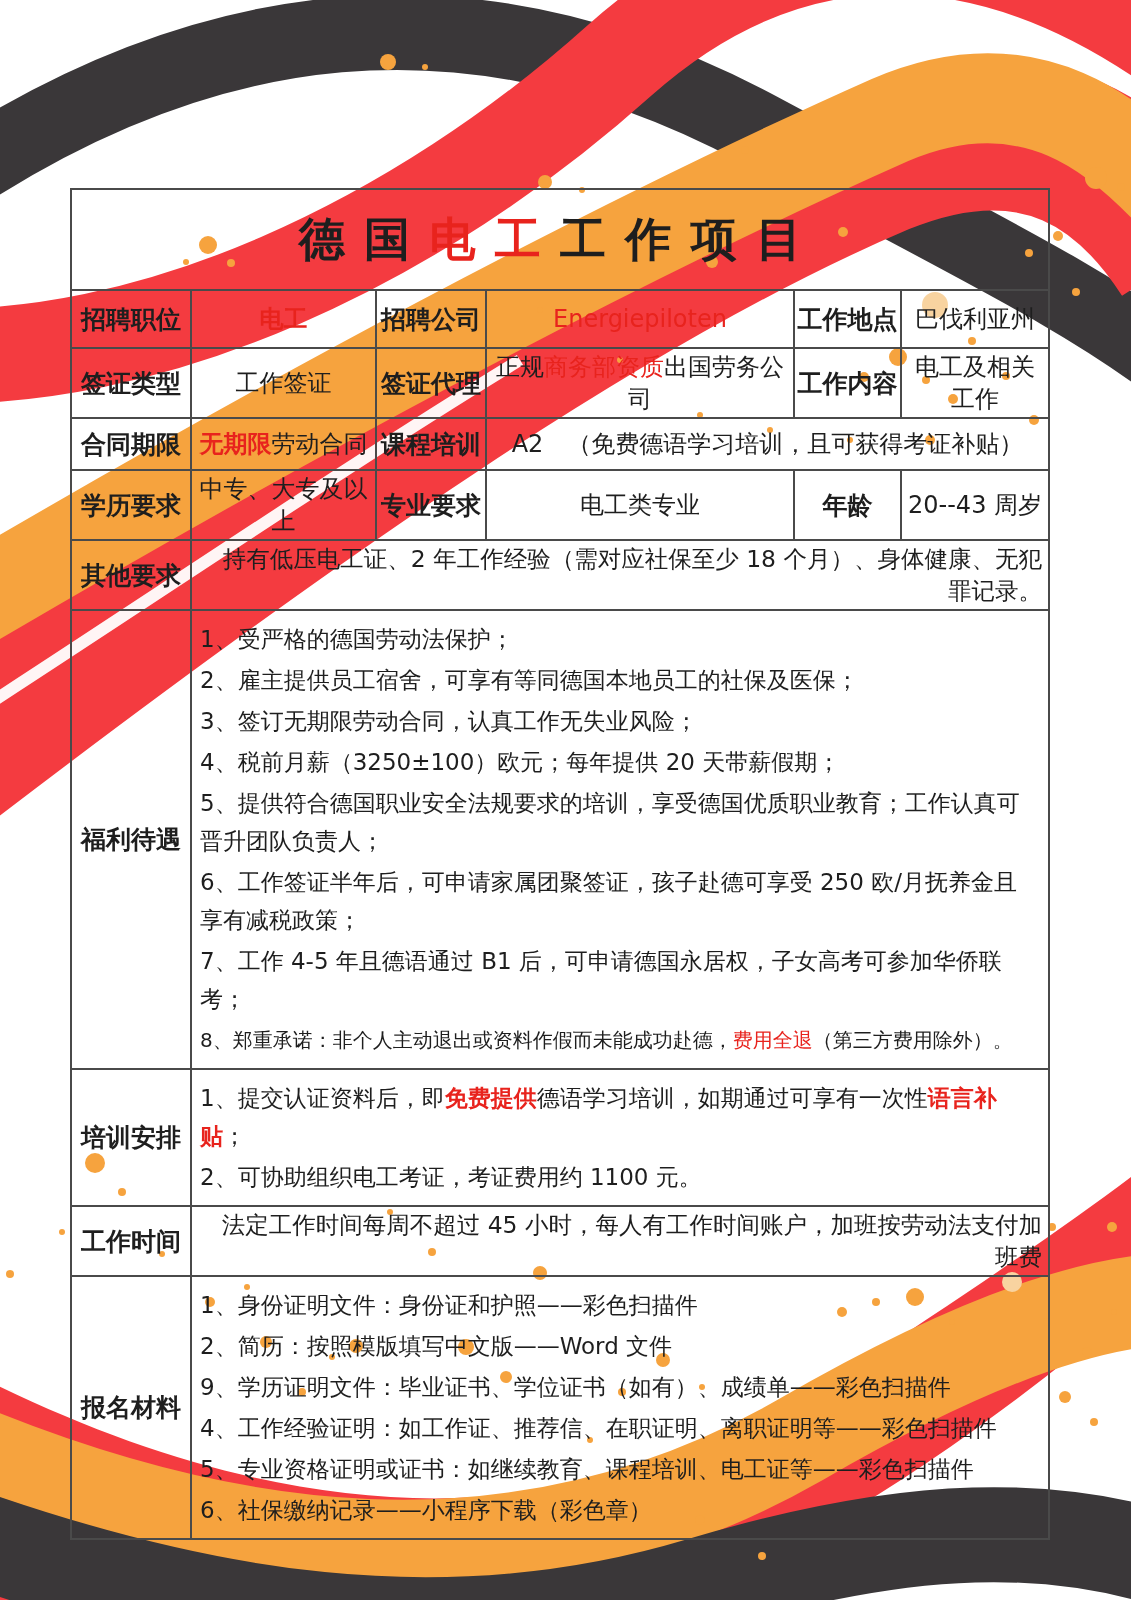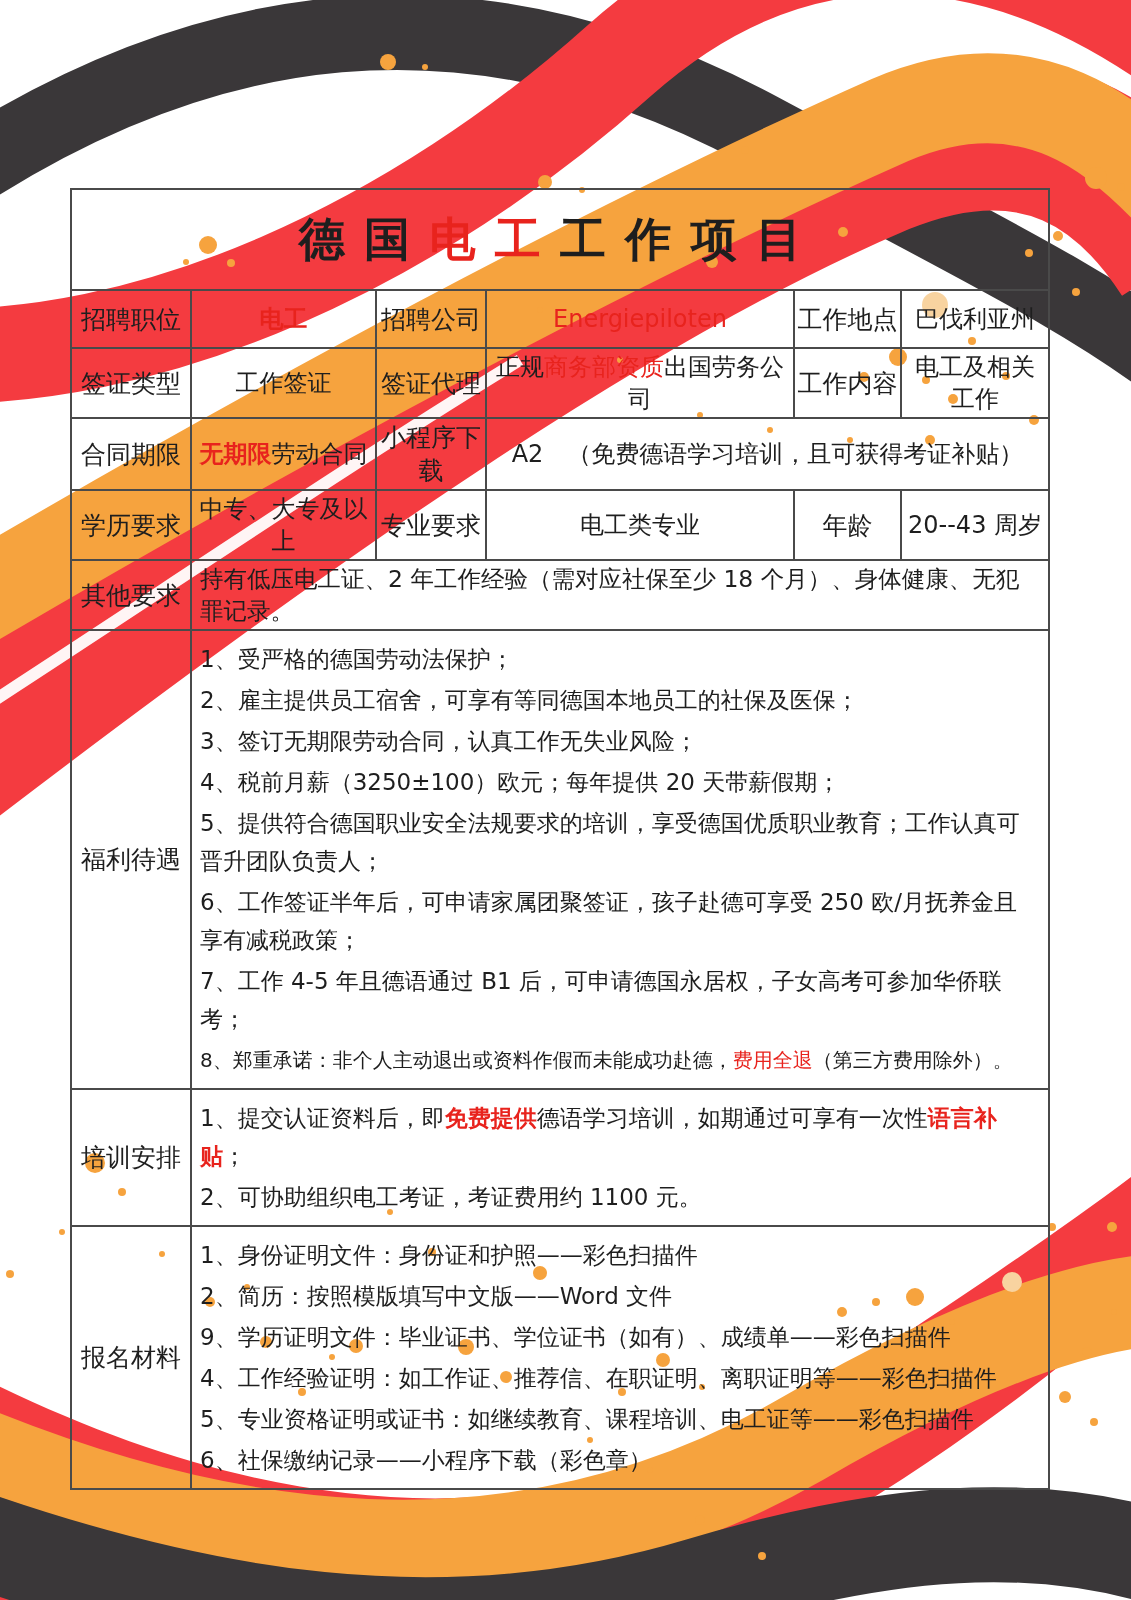--- a/index.html
+++ b/index.html
@@ -7,23 +7,23 @@
     --band-dark:#3a3739; --border:#4a4a4a; --text:#1e1e1e;
   }
   html,body{margin:0;padding:0;background:#ffffff;}
   .page{position:relative;width:1131px;height:1600px;overflow:hidden;background:#fff;
         font-family:"DejaVu Sans","Liberation Sans",sans-serif;color:var(--text);}
   .decor{position:absolute;left:0;top:0;width:1131px;height:1600px;z-index:0;}
   table.job{position:absolute;left:70px;top:188px;width:978px;z-index:1;
         border-collapse:collapse;table-layout:fixed;background:transparent;}
   td{border:2px solid var(--border);padding:2px 6px;vertical-align:middle;overflow:hidden;}
   .title-cell{font-size:46px;font-weight:bold;letter-spacing:0.42em;text-align:center;height:95px;}
-  .lbl{font-weight:normal;font-size:25px;text-align:center;padding:2px 2px;border-radius:9px;}
+  .lbl{font-weight:bold;font-size:25px;text-align:center;padding:2px 2px;border-radius:9px;}
   .val{font-size:24px;text-align:center;}
-  .val.left{text-align:left;padding-left:8px;font-size:23.5px;}
+  .val.left{text-align:right;padding-left:8px;font-size:23.5px;}
   .list{padding:6px 20px 6px 8px;text-align:left;}
   .li{font-size:23px;line-height:38px;margin:3px 0;}
   .li.small{font-size:20px;}
   .red{color:var(--accent);}
   .bold{font-weight:bold;}
   .gap{margin-left:24px;}
   tr.h58{height:58px;} tr.h55{height:55px;} tr.h59{height:52px;}
   tr.h63{height:63px;} tr.h61{height:61px;} tr.h91{height:91px;}
   tr.h251{height:251px;} tr.hben{height:410px;}
 </style>
@@ -143,21 +143,21 @@
       <td class="val">工作签证</td>
       <td class="lbl">签证代理</td>
       <td class="val"><span>正规</span><span class="red">商务部资质</span><span>出国劳务公司</span></td>
       <td class="lbl">工作内容</td>
       <td class="val">电工及相关工作</td>
     </tr>
 
     <tr class="h59">
       <td class="lbl">合同期限</td>
       <td class="val"><span class="red bold">无期限</span><span>劳动合同</span></td>
-      <td class="lbl">小程序下载</td>
+      <td class="lbl">课程培训</td>
       <td class="val" colspan="3"><span>A2</span><span class="gap">（免费德语学习培训，且可获得考证补贴）</span></td>
     </tr>
 
     <tr class="h63">
       <td class="lbl">学历要求</td>
       <td class="val">中专、大专及以上</td>
       <td class="lbl">专业要求</td>
       <td class="val">电工类专业</td>
       <td class="lbl">年龄</td>
       <td class="val">20--43 周岁</td>
@@ -183,20 +183,24 @@
     </tr>
 
     <tr class="h91">
       <td class="lbl">培训安排</td>
       <td class="list" colspan="5">
             <div class="li"><span>1、提交认证资料后，即</span><span class="red bold">免费提供</span><span>德语学习培训，如期通过可享有一次性</span><span class="red bold">语言补贴</span><span>；</span></div>
             <div class="li"><span>2、可协助组织电工考证，考证费用约 1100 元。</span></div>
           </td>
     </tr>
 
+    <tr class="h55">
+      <td class="lbl">工作时间</td>
+      <td class="val left" colspan="5">法定工作时间每周不超过 45 小时，每人有工作时间账户，加班按劳动法支付加班费</td>
+    </tr>
 
     <tr class="h251">
       <td class="lbl">报名材料</td>
       <td class="list" colspan="5">
             <div class="li"><span>1、身份证明文件：身份证和护照——彩色扫描件</span></div>
             <div class="li"><span>2、简历：按照模版填写中文版——Word 文件</span></div>
             <div class="li"><span>9、学历证明文件：毕业证书、学位证书（如有）、成绩单——彩色扫描件</span></div>
             <div class="li"><span>4、工作经验证明：如工作证、推荐信、在职证明、离职证明等——彩色扫描件</span></div>
             <div class="li"><span>5、专业资格证明或证书：如继续教育、课程培训、电工证等——彩色扫描件</span></div>
             <div class="li"><span>6、社保缴纳记录——小程序下载（彩色章）</span></div>

